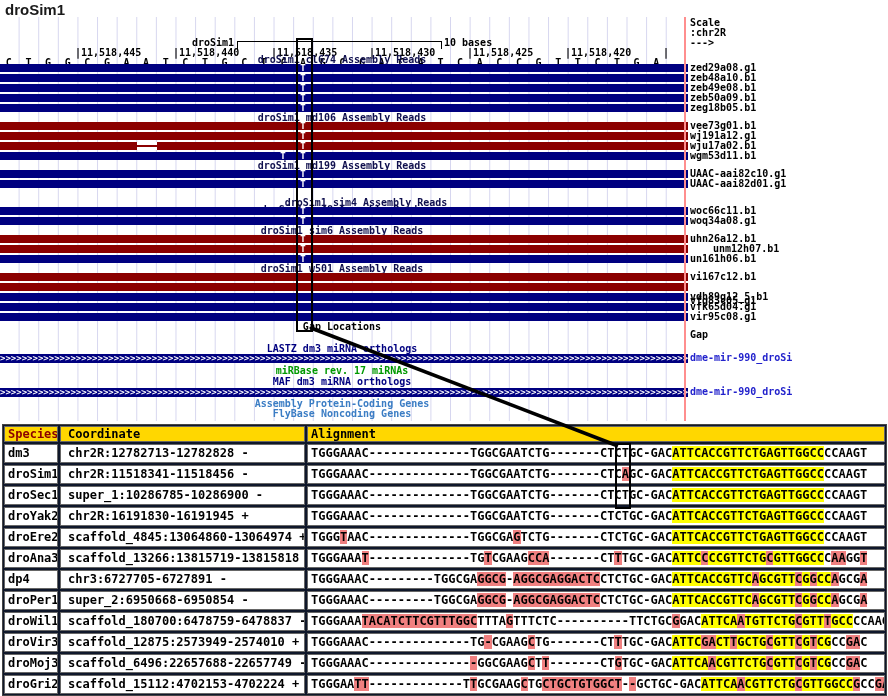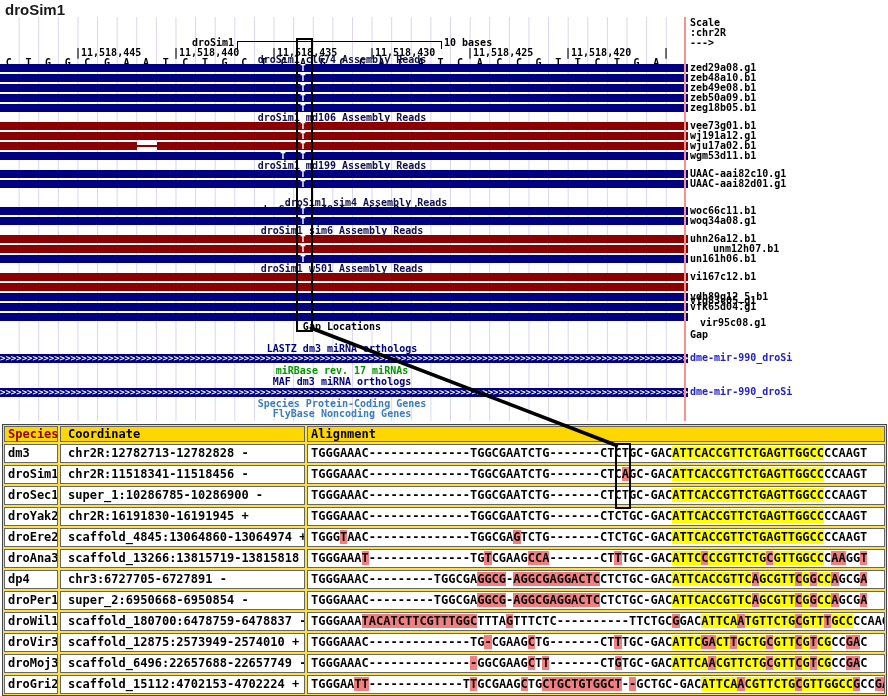--- a/index.html
+++ b/index.html
@@ -17,21 +17,21 @@
         font-size:9px;font-weight:bold;line-height:10px;}
   .chev{position:absolute;left:0;width:688px;height:9px;overflow:hidden;color:#fff;
         font-size:9px;font-weight:bold;line-height:9px;letter-spacing:0px;white-space:nowrap;}
   #sep{left:684px;top:17px;width:2px;height:404px;background:#ff8e8e;}
   #labels{left:690px;top:17px;width:198px;height:404px;}
   .rlab{position:absolute;font-size:10px;font-weight:bold;white-space:pre;line-height:10px;color:#000;}
   .ctr{left:0;width:684px;text-align:center;}
   #rulerbracket{position:absolute;left:237px;top:24px;width:203px;height:7px;
     border-top:1px solid #000;border-left:1px solid #000;border-right:1px solid #000;}
   
-  #maftable{left:2px;top:424px;width:883px;border:1px solid #444;background:#fde047;}
+  #maftable{left:2px;top:424px;width:883px;border:1px solid #444;background:#0f172a;}
   .trow{display:flex;}
   .tcell{border:1px solid #666;margin:1px;background:#fff;overflow:hidden;white-space:pre;
          font-size:12px;font-weight:bold;line-height:17px;height:17px;padding:0 3px;
          box-sizing:content-box;color:#000;}
   .hcell{background:#FFD700;height:14px;line-height:14px;}
   .c-sp{width:46px;}
   .c-co{width:233px;padding-left:7px;}
   .c-al{flex:1;}
   .seg-y{background:#FFFF00;}
   .seg-r{background:#F08080;}
@@ -156,21 +156,21 @@
         <div class="bar" style="top: 266px; background: rgb(139, 0, 0);"></div>
         <div class="bar" style="top: 276px; background: rgb(0, 0, 128);"></div>
         <div class="bar" style="top: 286px; background: rgb(0, 0, 128);"></div>
         <div class="bar" style="top: 296px; background: rgb(0, 0, 128);"></div>
         <div class="btxt ctr" style="top: 305px; color: rgb(0, 0, 0);">Gap Locations</div>
         <div class="btxt ctr" style="top: 327px; color: rgb(0, 0, 128);">LASTZ dm3 miRNA orthologs</div>
         <div class="chev" style="top: 337px; background: rgb(0, 0, 128);">&gt;&gt;&gt;&gt;&gt;&gt;&gt;&gt;&gt;&gt;&gt;&gt;&gt;&gt;&gt;&gt;&gt;&gt;&gt;&gt;&gt;&gt;&gt;&gt;&gt;&gt;&gt;&gt;&gt;&gt;&gt;&gt;&gt;&gt;&gt;&gt;&gt;&gt;&gt;&gt;&gt;&gt;&gt;&gt;&gt;&gt;&gt;&gt;&gt;&gt;&gt;&gt;&gt;&gt;&gt;&gt;&gt;&gt;&gt;&gt;&gt;&gt;&gt;&gt;&gt;&gt;&gt;&gt;&gt;&gt;&gt;&gt;&gt;&gt;&gt;&gt;&gt;&gt;&gt;&gt;&gt;&gt;&gt;&gt;&gt;&gt;&gt;&gt;&gt;&gt;&gt;&gt;&gt;&gt;&gt;&gt;&gt;&gt;&gt;&gt;&gt;&gt;&gt;&gt;&gt;&gt;&gt;&gt;&gt;&gt;&gt;&gt;&gt;&gt;&gt;&gt;&gt;&gt;&gt;&gt;&gt;&gt;&gt;&gt;&gt;&gt;&gt;&gt;&gt;&gt;&gt;&gt;&gt;&gt;&gt;&gt;&gt;&gt;&gt;&gt;&gt;&gt;&gt;&gt;&gt;&gt;&gt;&gt;&gt;&gt;</div>
         <div class="btxt ctr" style="top: 349px; color: rgb(0, 153, 0);">miRBase rev. 17 miRNAs</div>
         <div class="btxt ctr" style="top: 360px; color: rgb(0, 0, 128);">MAF dm3 miRNA orthologs</div>
         <div class="chev" style="top: 371px; background: rgb(0, 0, 128);">&gt;&gt;&gt;&gt;&gt;&gt;&gt;&gt;&gt;&gt;&gt;&gt;&gt;&gt;&gt;&gt;&gt;&gt;&gt;&gt;&gt;&gt;&gt;&gt;&gt;&gt;&gt;&gt;&gt;&gt;&gt;&gt;&gt;&gt;&gt;&gt;&gt;&gt;&gt;&gt;&gt;&gt;&gt;&gt;&gt;&gt;&gt;&gt;&gt;&gt;&gt;&gt;&gt;&gt;&gt;&gt;&gt;&gt;&gt;&gt;&gt;&gt;&gt;&gt;&gt;&gt;&gt;&gt;&gt;&gt;&gt;&gt;&gt;&gt;&gt;&gt;&gt;&gt;&gt;&gt;&gt;&gt;&gt;&gt;&gt;&gt;&gt;&gt;&gt;&gt;&gt;&gt;&gt;&gt;&gt;&gt;&gt;&gt;&gt;&gt;&gt;&gt;&gt;&gt;&gt;&gt;&gt;&gt;&gt;&gt;&gt;&gt;&gt;&gt;&gt;&gt;&gt;&gt;&gt;&gt;&gt;&gt;&gt;&gt;&gt;&gt;&gt;&gt;&gt;&gt;&gt;&gt;&gt;&gt;&gt;&gt;&gt;&gt;&gt;&gt;&gt;&gt;&gt;&gt;&gt;&gt;&gt;&gt;&gt;&gt;</div>
-        <div class="btxt ctr" style="top: 382px; color: rgb(59, 125, 196);">Species Protein-Coding Genes</div>
+        <div class="btxt ctr" style="top: 382px; color: rgb(59, 125, 196);">Assembly Protein-Coding Genes</div>
         <div class="btxt ctr" style="top: 392px; color: rgb(59, 125, 196);">FlyBase Noncoding Genes</div>
       </div>
     <div class="abs" style="left:296px;top:21px;width:13px;height:290px;border:2px solid #000;"></div>
   </div>
 
   <div class="abs" id="sep"></div>
 
   <div class="abs" id="labels">
     <div class="rlab" style="left:0;top:1px;">Scale</div>
     <div class="rlab" style="left:0;top:11px;">:chr2R</div>
@@ -189,21 +189,21 @@
         <div class="rlab" style="left: 0px; top: 162px; color: rgb(0, 0, 0);">UAAC-aai82d01.g1</div>
         <div class="rlab" style="left: 0px; top: 189px; color: rgb(0, 0, 0);">woc66c11.b1</div>
         <div class="rlab" style="left: 0px; top: 199px; color: rgb(0, 0, 0);">woq34a08.g1</div>
         <div class="rlab" style="left: 0px; top: 217px; color: rgb(0, 0, 0);">uhn26a12.b1</div>
         <div class="rlab" style="left: 0px; top: 227px; color: rgb(0, 0, 0); padding-left: 23px;">unm12h07.b1</div>
         <div class="rlab" style="left: 0px; top: 237px; color: rgb(0, 0, 0);">un161h06.b1</div>
         <div class="rlab" style="left: 0px; top: 255px; color: rgb(0, 0, 0);">vi167c12.b1</div>
         <div class="rlab" style="left: 0px; top: 279px; color: rgb(0, 0, 0);">vfg83c05.g1</div>
         <div class="rlab" style="left: 0px; top: 275px; color: rgb(0, 0, 0);">vdh89g12_5.b1</div>
         <div class="rlab" style="left: 0px; top: 285px; color: rgb(0, 0, 0);">vfk65d04.g1</div>
-        <div class="rlab" style="left: 10px; top: 295px; color: rgb(0, 0, 0); margin-top: 6px;">vir95c08.g1</div>
+        <div class="rlab" style="left: 0px; top: 295px; color: rgb(0, 0, 0);">vir95c08.g1</div>
         <div class="rlab" style="left: 0px; top: 313px;">Gap</div>
         <div class="rlab" style="left: 0px; top: 336px; color: rgb(34, 34, 204);">dme-mir-990_droSi</div>
         <div class="rlab" style="left: 0px; top: 370px; color: rgb(34, 34, 204);">dme-mir-990_droSi</div>
       </div>
   </div>
 
   <div class="abs" id="maftable">
     <div class="trow" id="thead">
         <div class="tcell hcell c-sp" style="color: rgb(139, 0, 0);">Species</div>
         <div class="tcell hcell c-co" style="color: rgb(0, 0, 0);">Coordinate</div>

